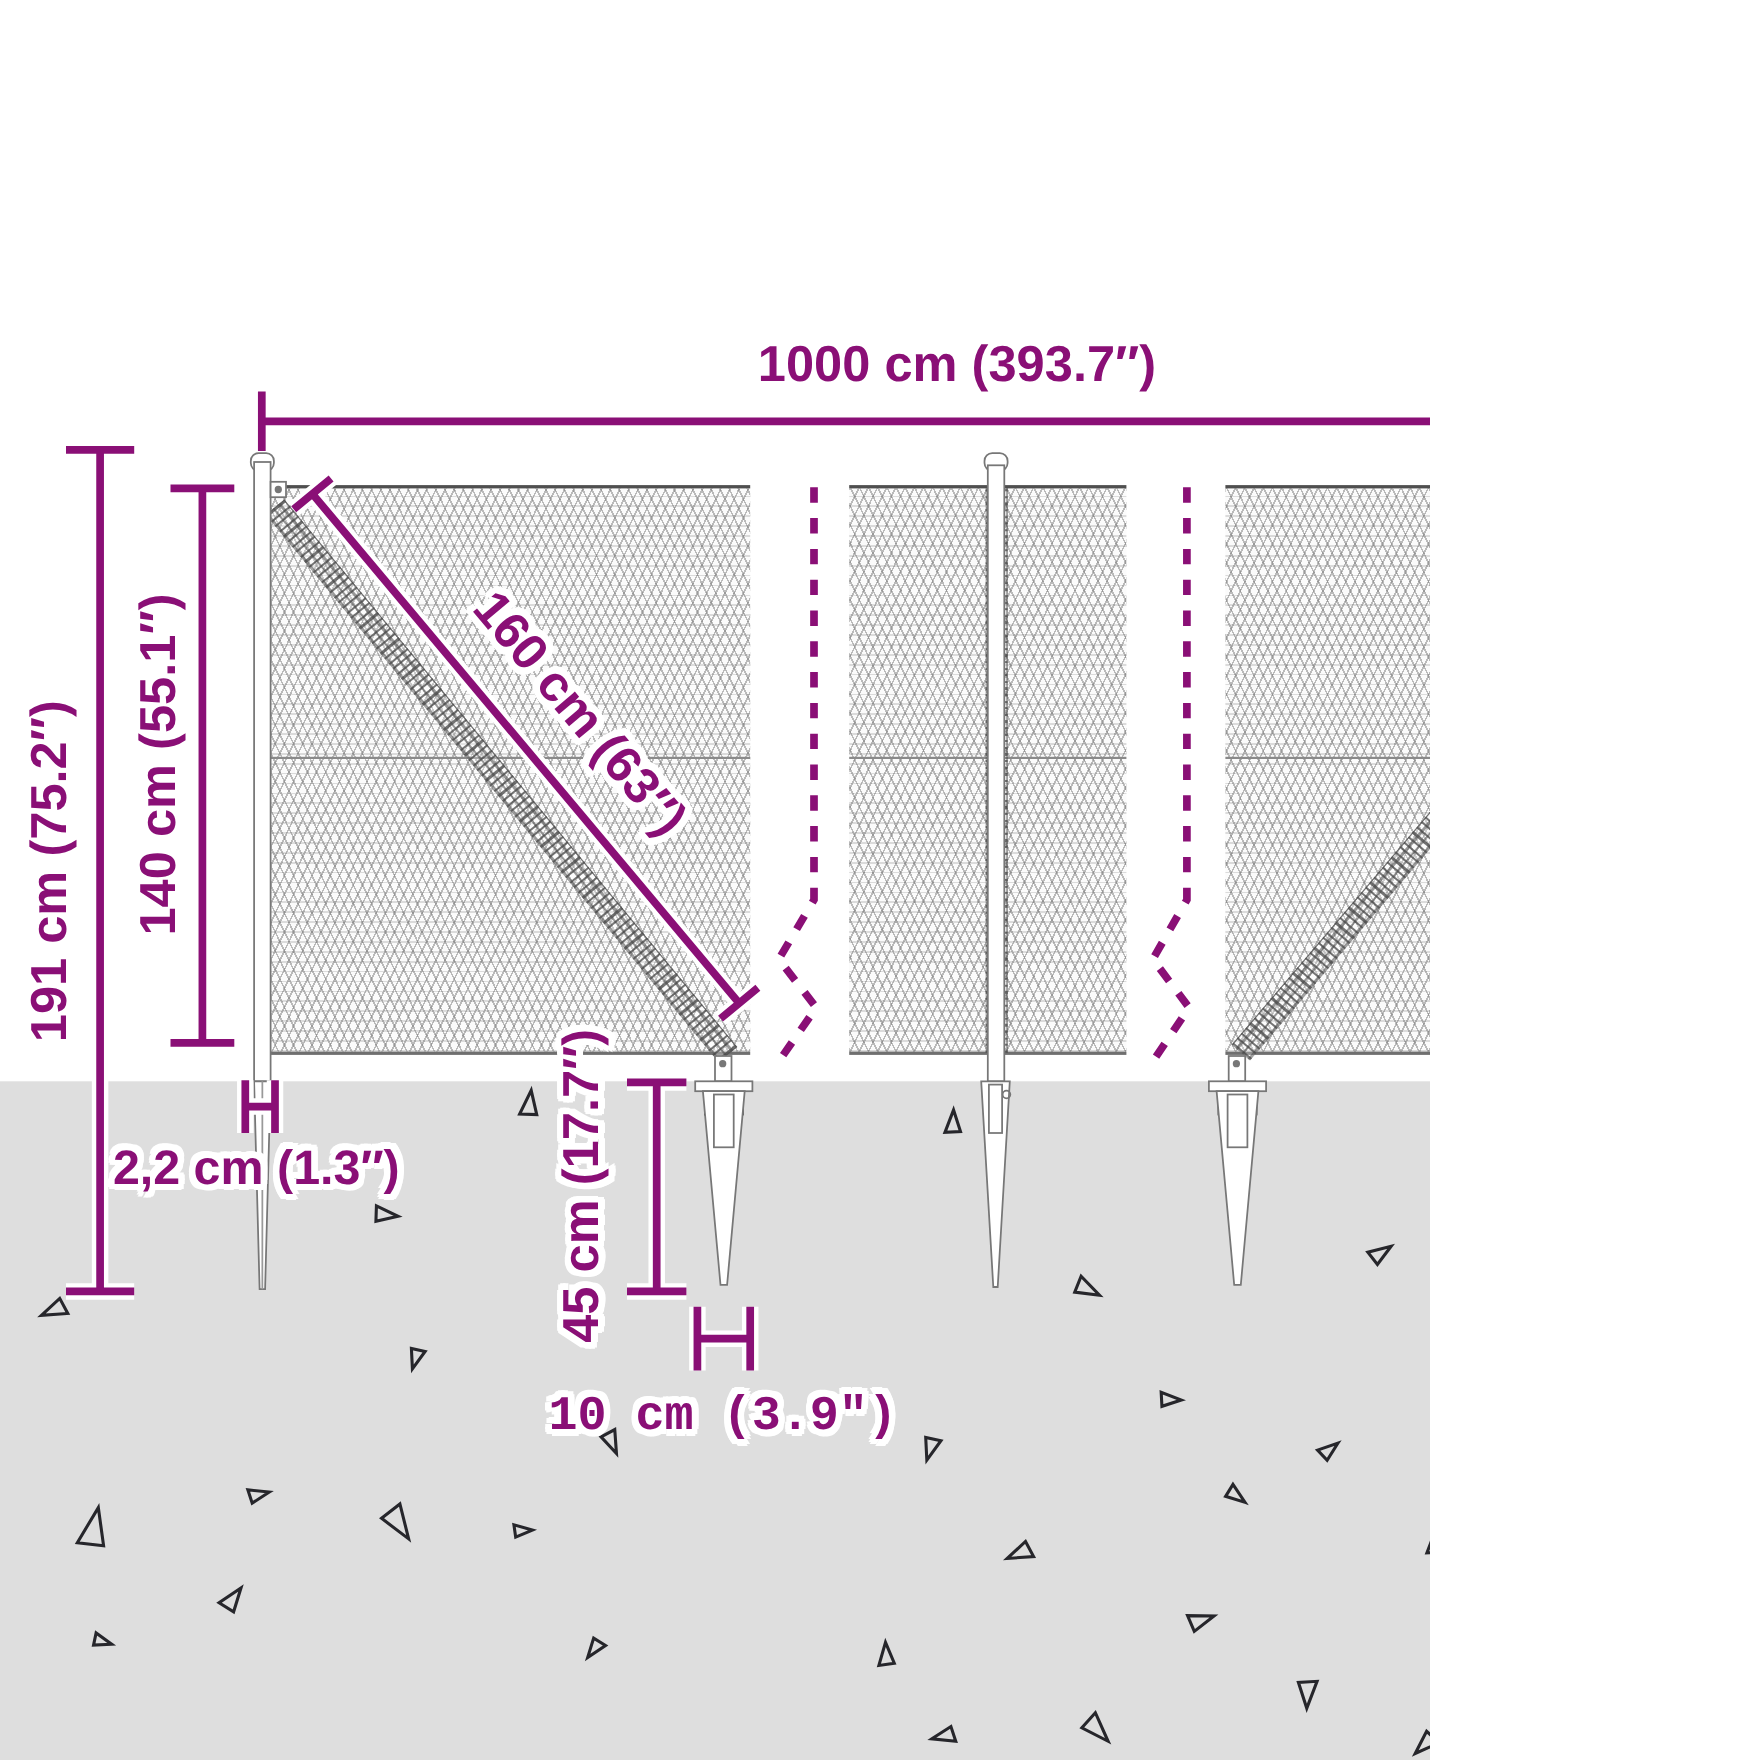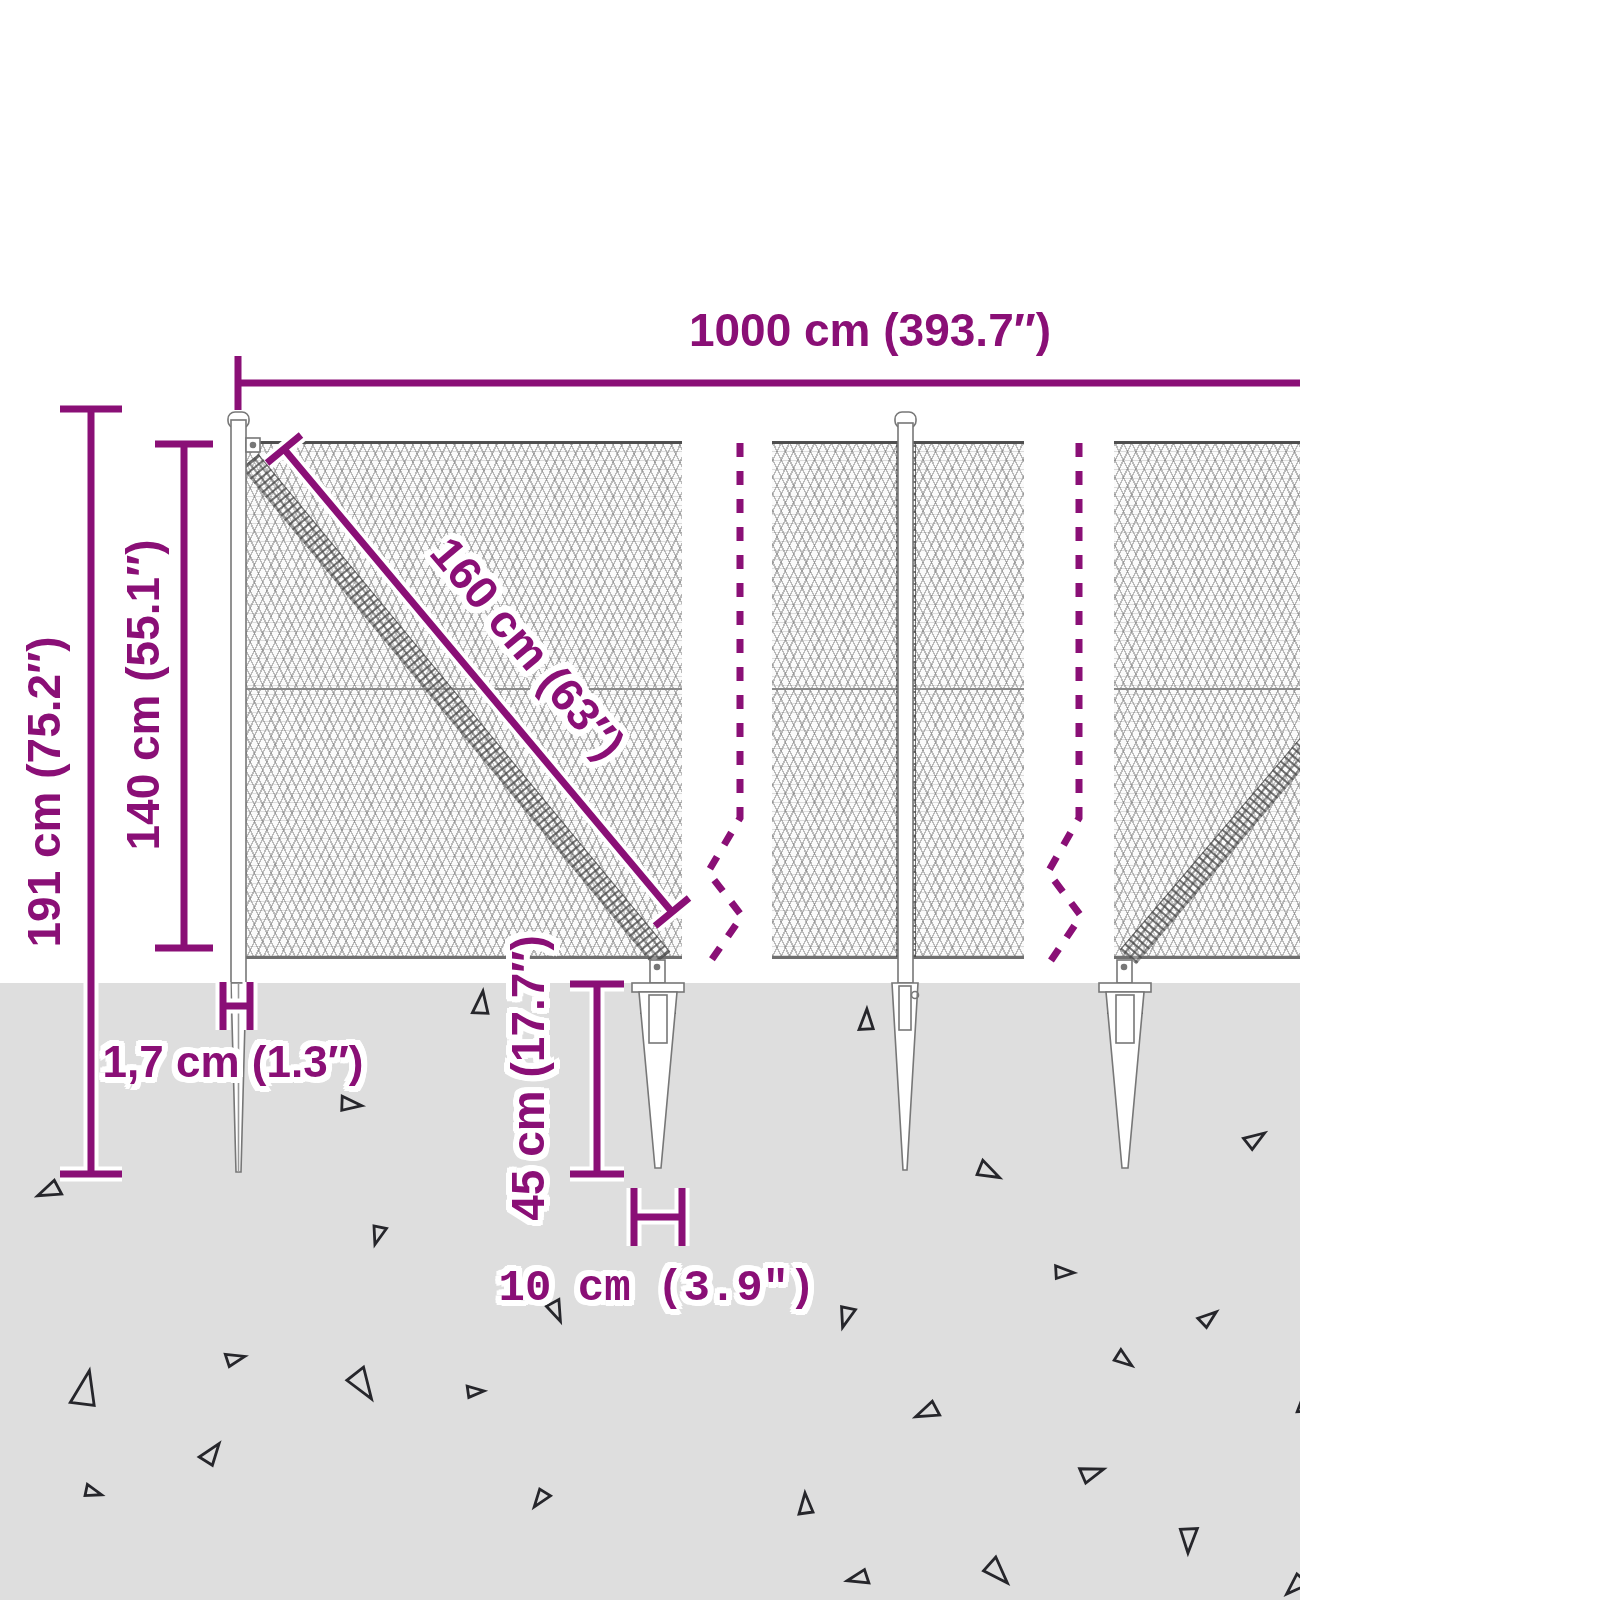--- a/index.html
+++ b/index.html
@@ -173,17 +173,17 @@
       <path d="M634 1188 V1246 M682 1188 V1246 M634 1217 H682"></path>
       <path stroke-dasharray="14 14" d="M740 443 V818 L708 872 L742 916 L710 962"></path>
       <path stroke-dasharray="14 14" d="M1079 443 V818 L1048 872 L1081 916 L1050 962"></path>
     </g>
   </svg>
 
   <div class="dim-label f46" style="left:870px;top:330px;">1000 cm (393.7″)</div>
   <div class="dim-label f46 rot-ccw" style="left:44px;top:792px;">191 cm (75.2″)</div>
   <div class="dim-label f46 rot-ccw" style="left:143px;top:695px;">140 cm (55.1″)</div>
   <div class="dim-label f46 rot-diag" style="left:528px;top:648px;">160 cm (63″)</div>
-  <div class="dim-label f44" style="left:233px;top:1062px;">1,7 cm (1.3″)</div>
+  <div class="dim-label f44" style="left:233px;top:1062px;">2,2 cm (1.3″)</div>
   <div class="dim-label f46 rot-ccw" style="left:528px;top:1078px;">45 cm (17.7″)</div>
   <div class="dim-label f44" style="left:657px;top:1288px;font-family:Liberation Mono, monospace;">10 cm (3.9″)</div>
 
 </div>
 
 </body></html>

